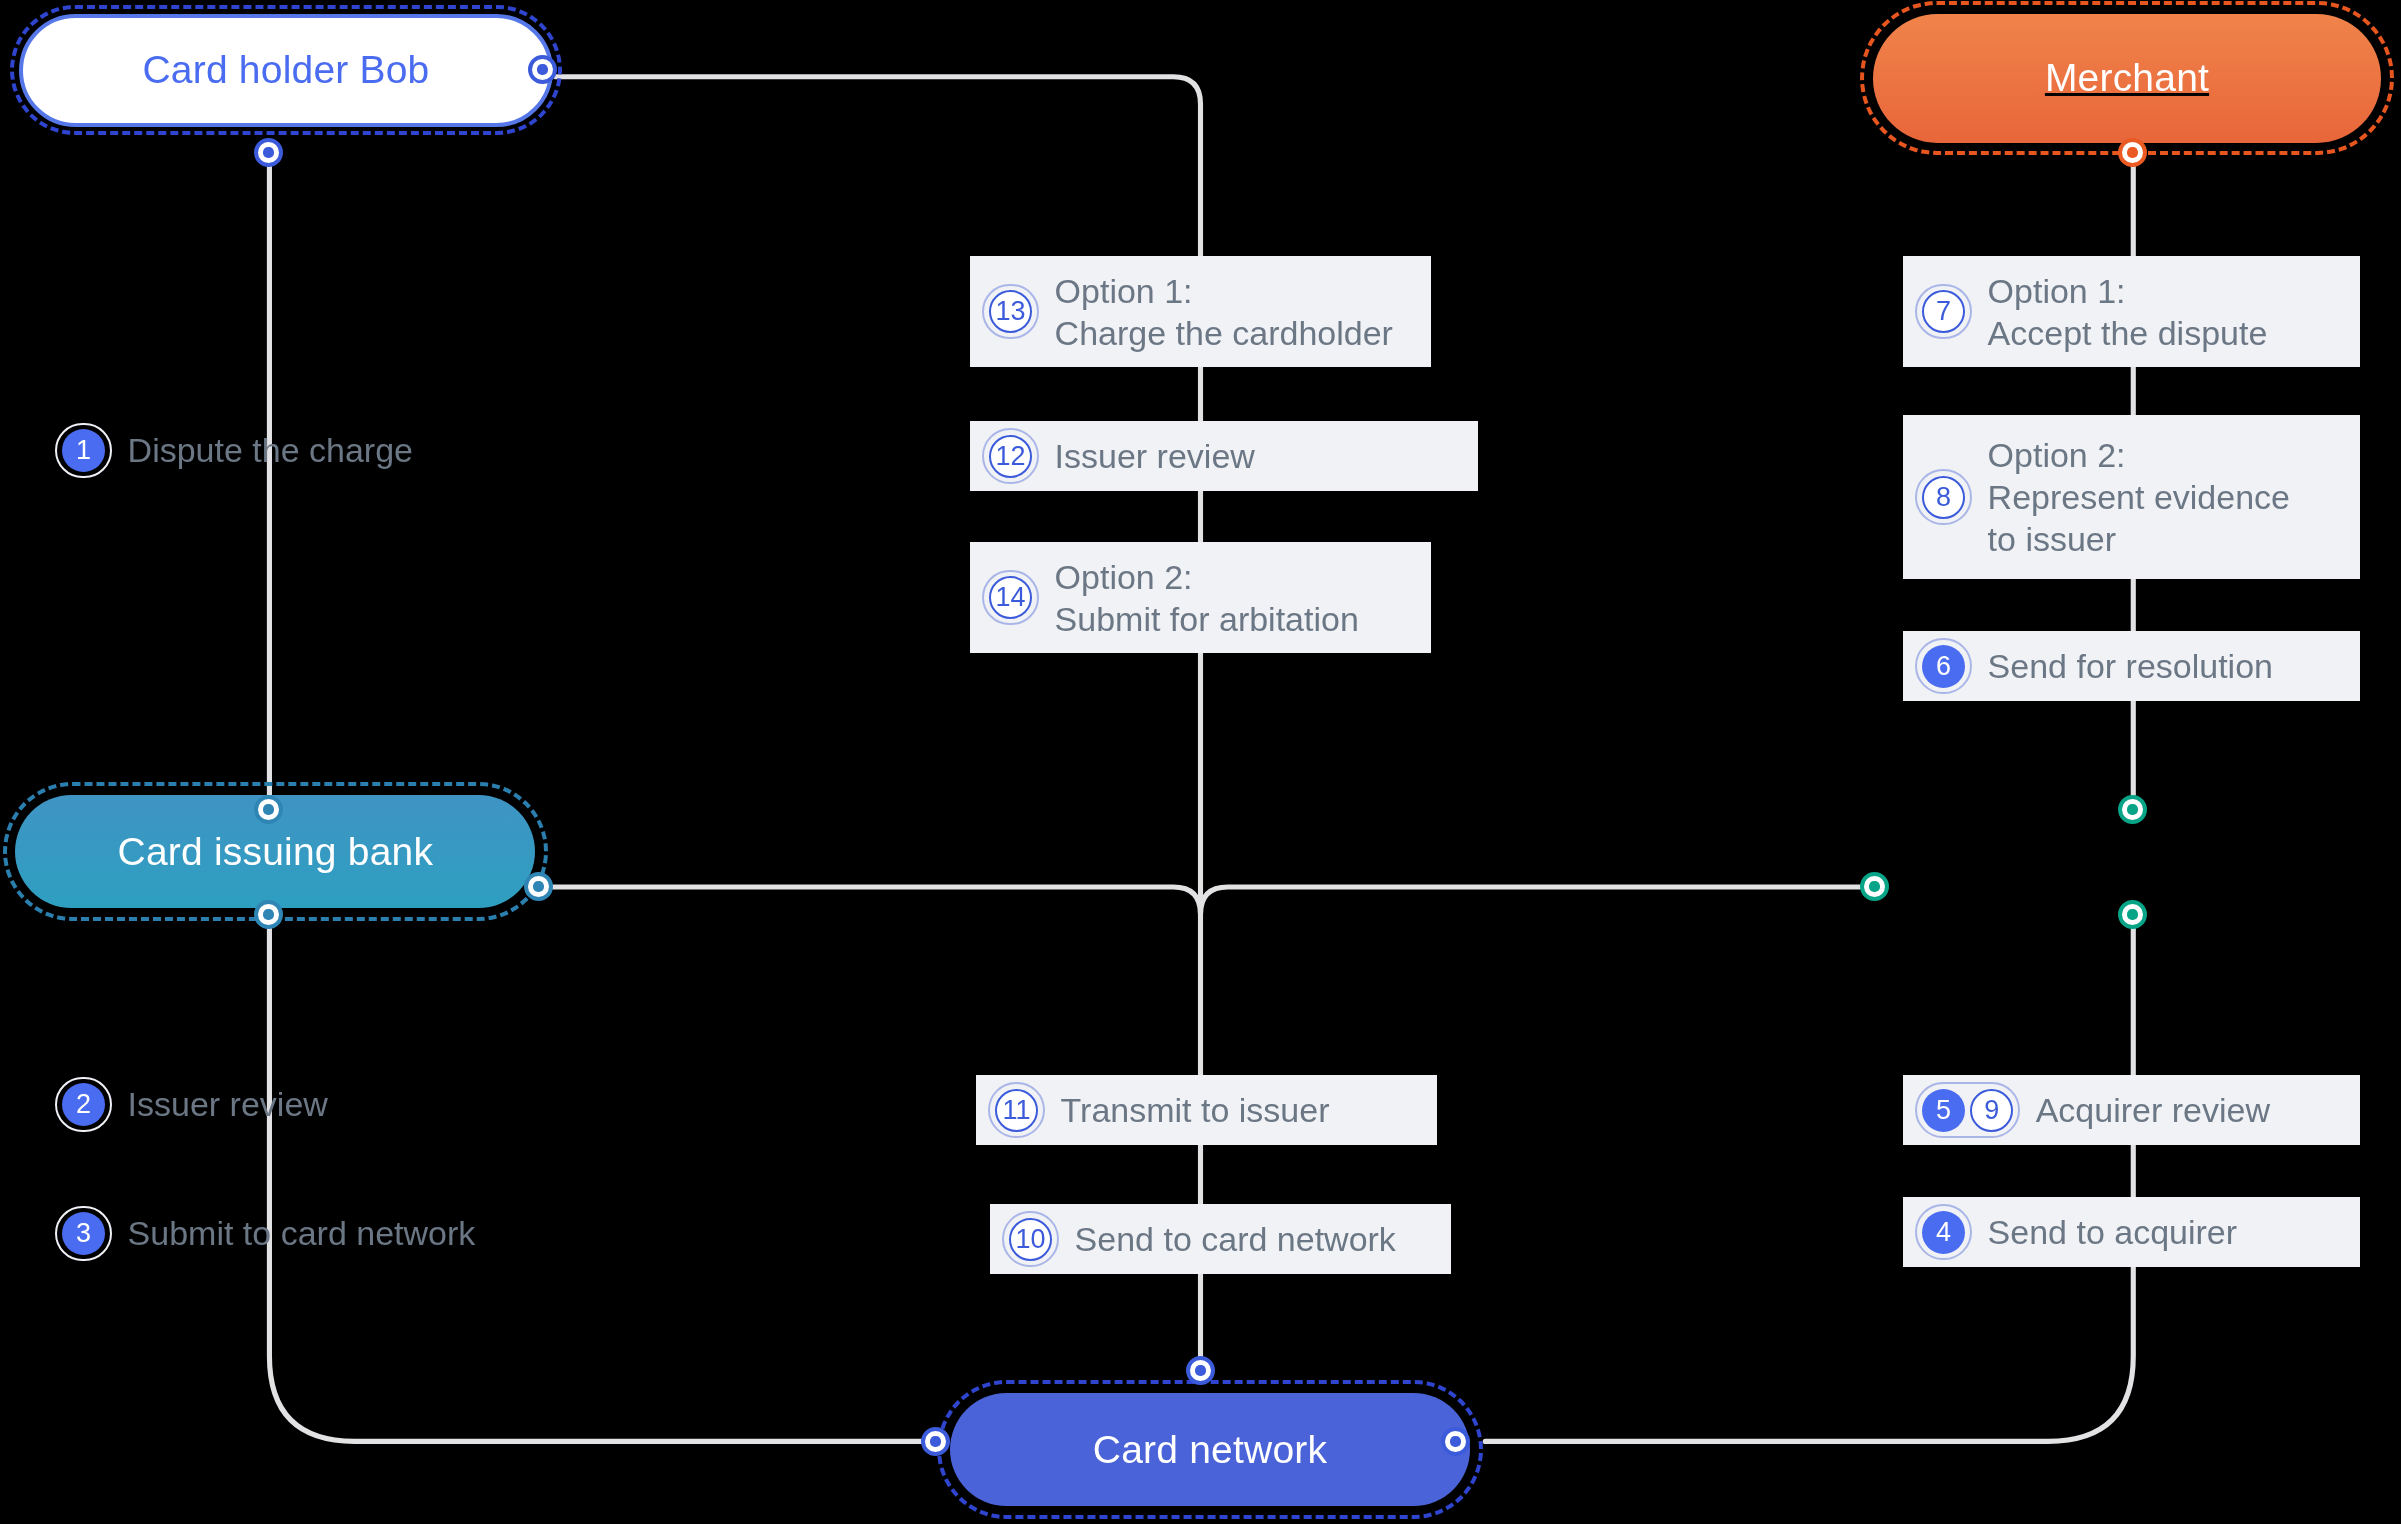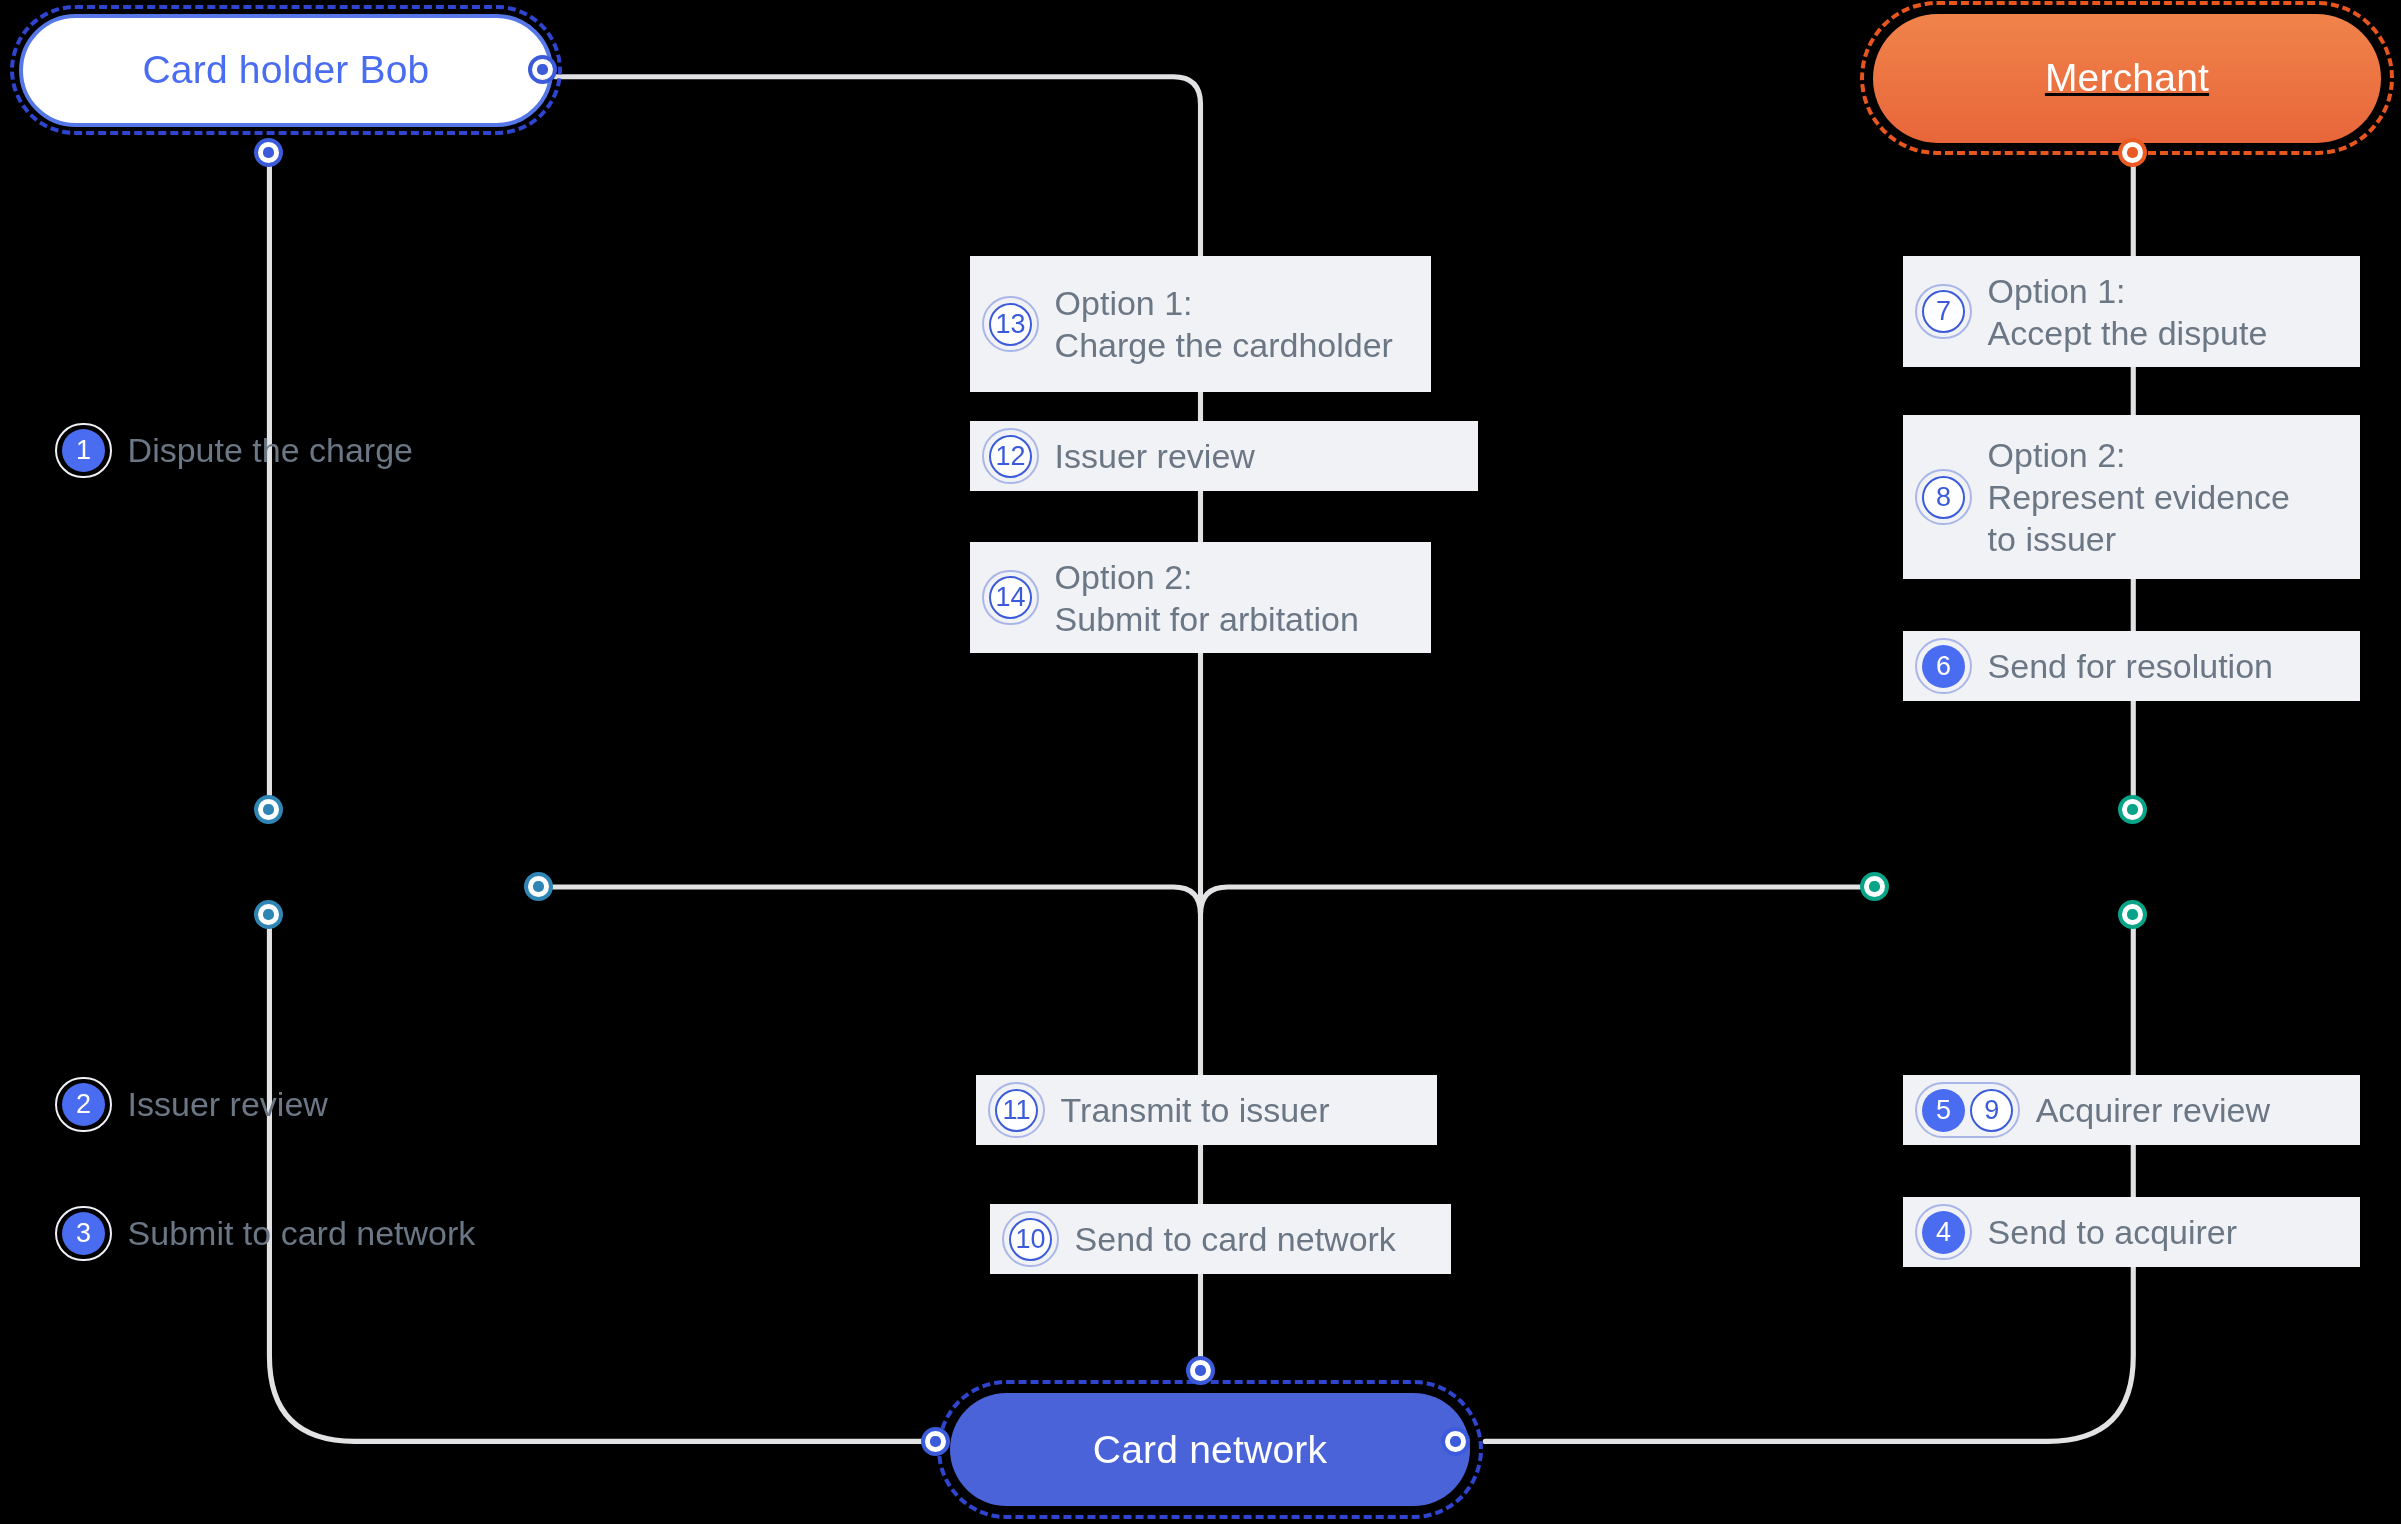--- a/index.html
+++ b/index.html
@@ -138,20 +138,23 @@
     <span class="node-label">Card holder Bob</span>
   </div>
   <div class="handle solidcore" style="left:528px;top:55px;--hc:#3b5bdb;"></div>
   <div class="handle solidcore" style="left:254px;top:138px;--hc:#3b5bdb;"></div>
 
   <div class="node merchant">
     <span class="node-label">Merchant</span>
   </div>
   <div class="handle solidcore" style="left:2118px;top:138px;--hc:#ea5a22;"></div>
 
+  <div class="node issuing">
+    <span class="node-label">Card issuing bank</span>
+  </div>
   <div class="handle solidcore" style="left:254px;top:795px;--hc:#2f86b5;"></div>
   <div class="handle solidcore" style="left:524px;top:872px;--hc:#2f86b5;"></div>
   <div class="handle solidcore" style="left:254px;top:900px;--hc:#2f86b5;"></div>
 
   <div class="handle solidcore" style="left:2118px;top:795px;--hc:#07a487;"></div>
   <div class="handle solidcore" style="left:1860px;top:872px;--hc:#07a487;"></div>
   <div class="handle solidcore" style="left:2118px;top:900px;--hc:#07a487;"></div>
 
   <div class="node network">
     <span class="node-label">Card network</span>
@@ -180,21 +183,21 @@
 
   <div class="steplabel plain" style="left:43px;top:1197px;">
     <span class="badges">
       <span class="badgewrap ringwhite">
         <span class="badge filled">3</span>
       </span>
     </span>
     <span class="txt">Submit to card network</span>
   </div>
 
-  <div class="steplabel" style="left:970px;top:256px;width:461px;height:136px;align-items:center;">
+  <div class="steplabel" style="left:970px;top:256px;width:461px;height:111px;align-items:center;">
     <span class="badges">
       <span class="badgewrap">
         <span class="badge outline">13</span>
       </span>
     </span>
     <span class="txt">Option 1:
 Charge the cardholder</span>
   </div>
 
   <div class="steplabel" style="left:970px;top:421px;width:508px;height:70px;">

